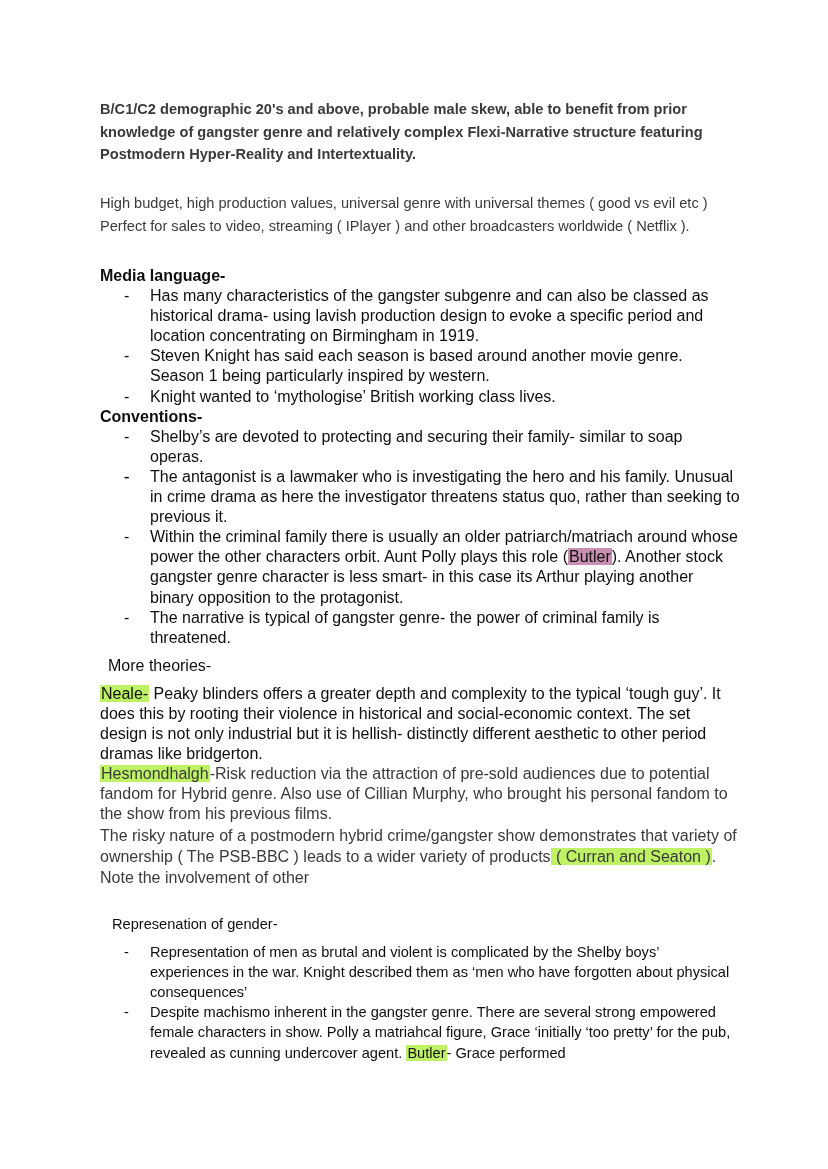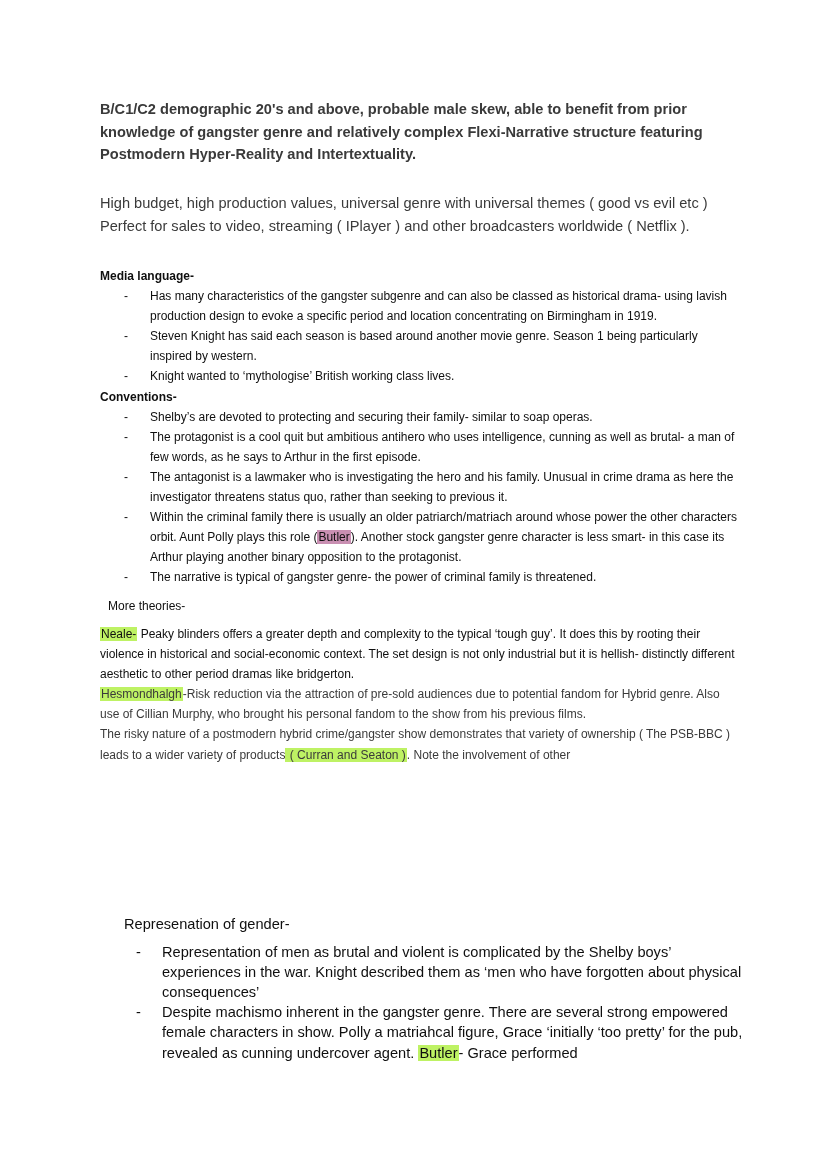--- a/index.html
+++ b/index.html
@@ -25,21 +25,21 @@
       margin: 0;
     }
     .intro-1 { top: 98px; font-weight: bold; }
     .intro-2 { top: 192px; }
 
     .notes {
       position: absolute;
       left: 100px;
       top: 266px;
       width: 640px;
-      font-size: 12px;
+      font-size: 16px;
       line-height: 20.1px;
       color: #0f0f0f;
     }
     .heading-bold {
       font-weight: bold;
       margin: 0;
     }
     .heading-plain {
       margin: 8px;
     }
@@ -67,21 +67,21 @@
     .hl {
       background: #bef264;
       padding: 0 1px;
     }
     .hl-strong {
       background: #c98fb2;
       padding: 0 1px;
     }
     .gender {
       position: absolute;
-      left: 112px;
+      left: 100px;
       top: 906px;
       width: 640px;
       font-size: 14.6px;
       line-height: 20.1px;
       color: #0f0f0f;
     }
     .gender .heading-plain {
       padding-left: 4px;
     }
   </style>
@@ -109,21 +109,20 @@
   </ul>
 
   <p class="heading-bold">Conventions-</p>
   <ul class="dash">
     <li>
       <span class="bullet">-</span>
       <span>Shelby’s are devoted to protecting and securing their family- similar to soap operas.</span>
     </li>
     <li>
       <span class="bullet">-</span>
-      <span>The protagonist is a cool quit but ambitious antihero who uses intelligence, cunning as well as brutal- a man of few words, as he says to Arthur in the first episode.</span>
     </li>
     <li>
       <span class="bullet">-</span>
       <span>The antagonist is a lawmaker who is investigating the hero and his family. Unusual in crime drama as here the investigator threatens status quo, rather than seeking to previous it.</span>
     </li>
     <li>
       <span class="bullet">-</span>
       <span>Within the criminal family there is usually an older patriarch/matriach around whose power the other characters orbit. Aunt Polly plays this role (</span><span class="hl-strong">Butler</span><span>). Another stock gangster genre character is less smart- in this case its Arthur playing another binary opposition to the protagonist.</span>
     </li>
     <li>

